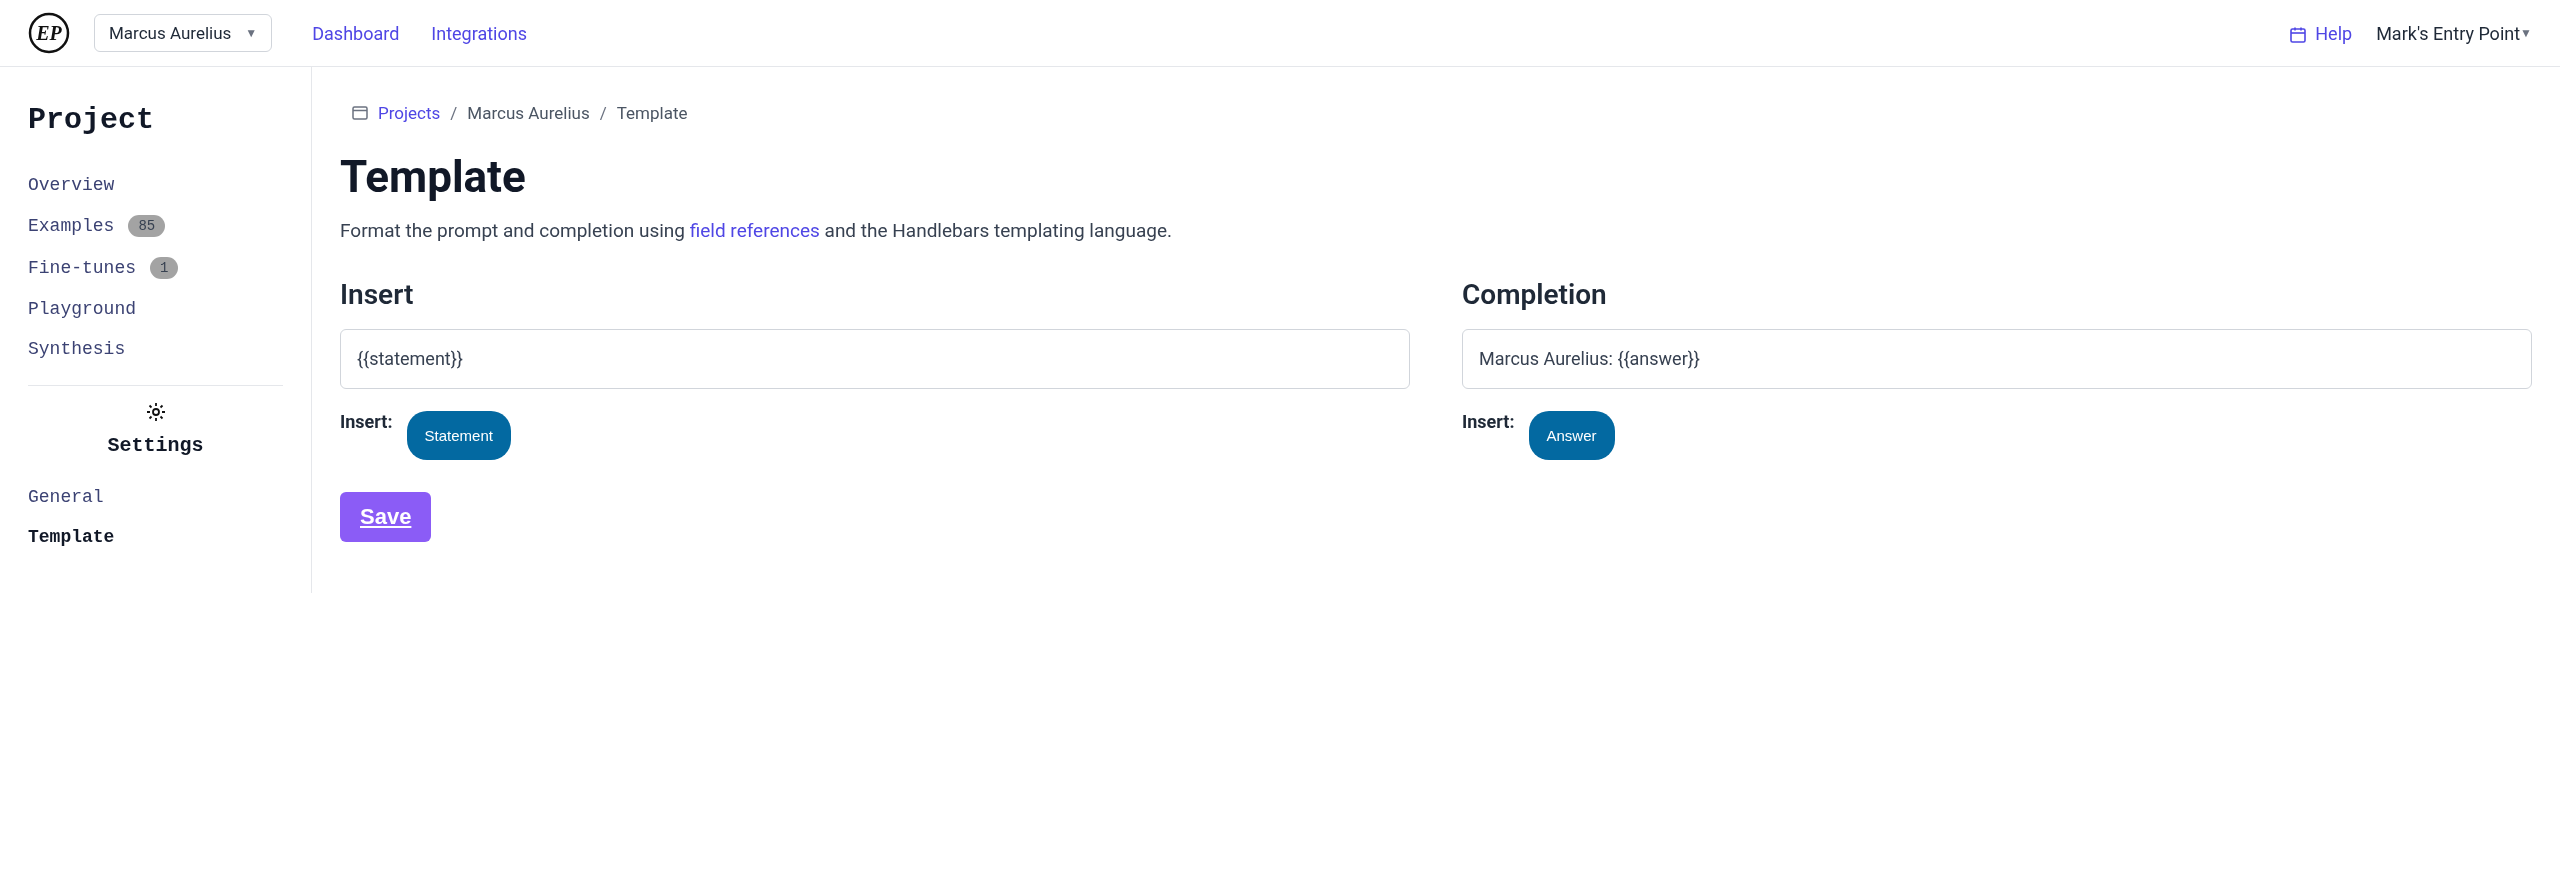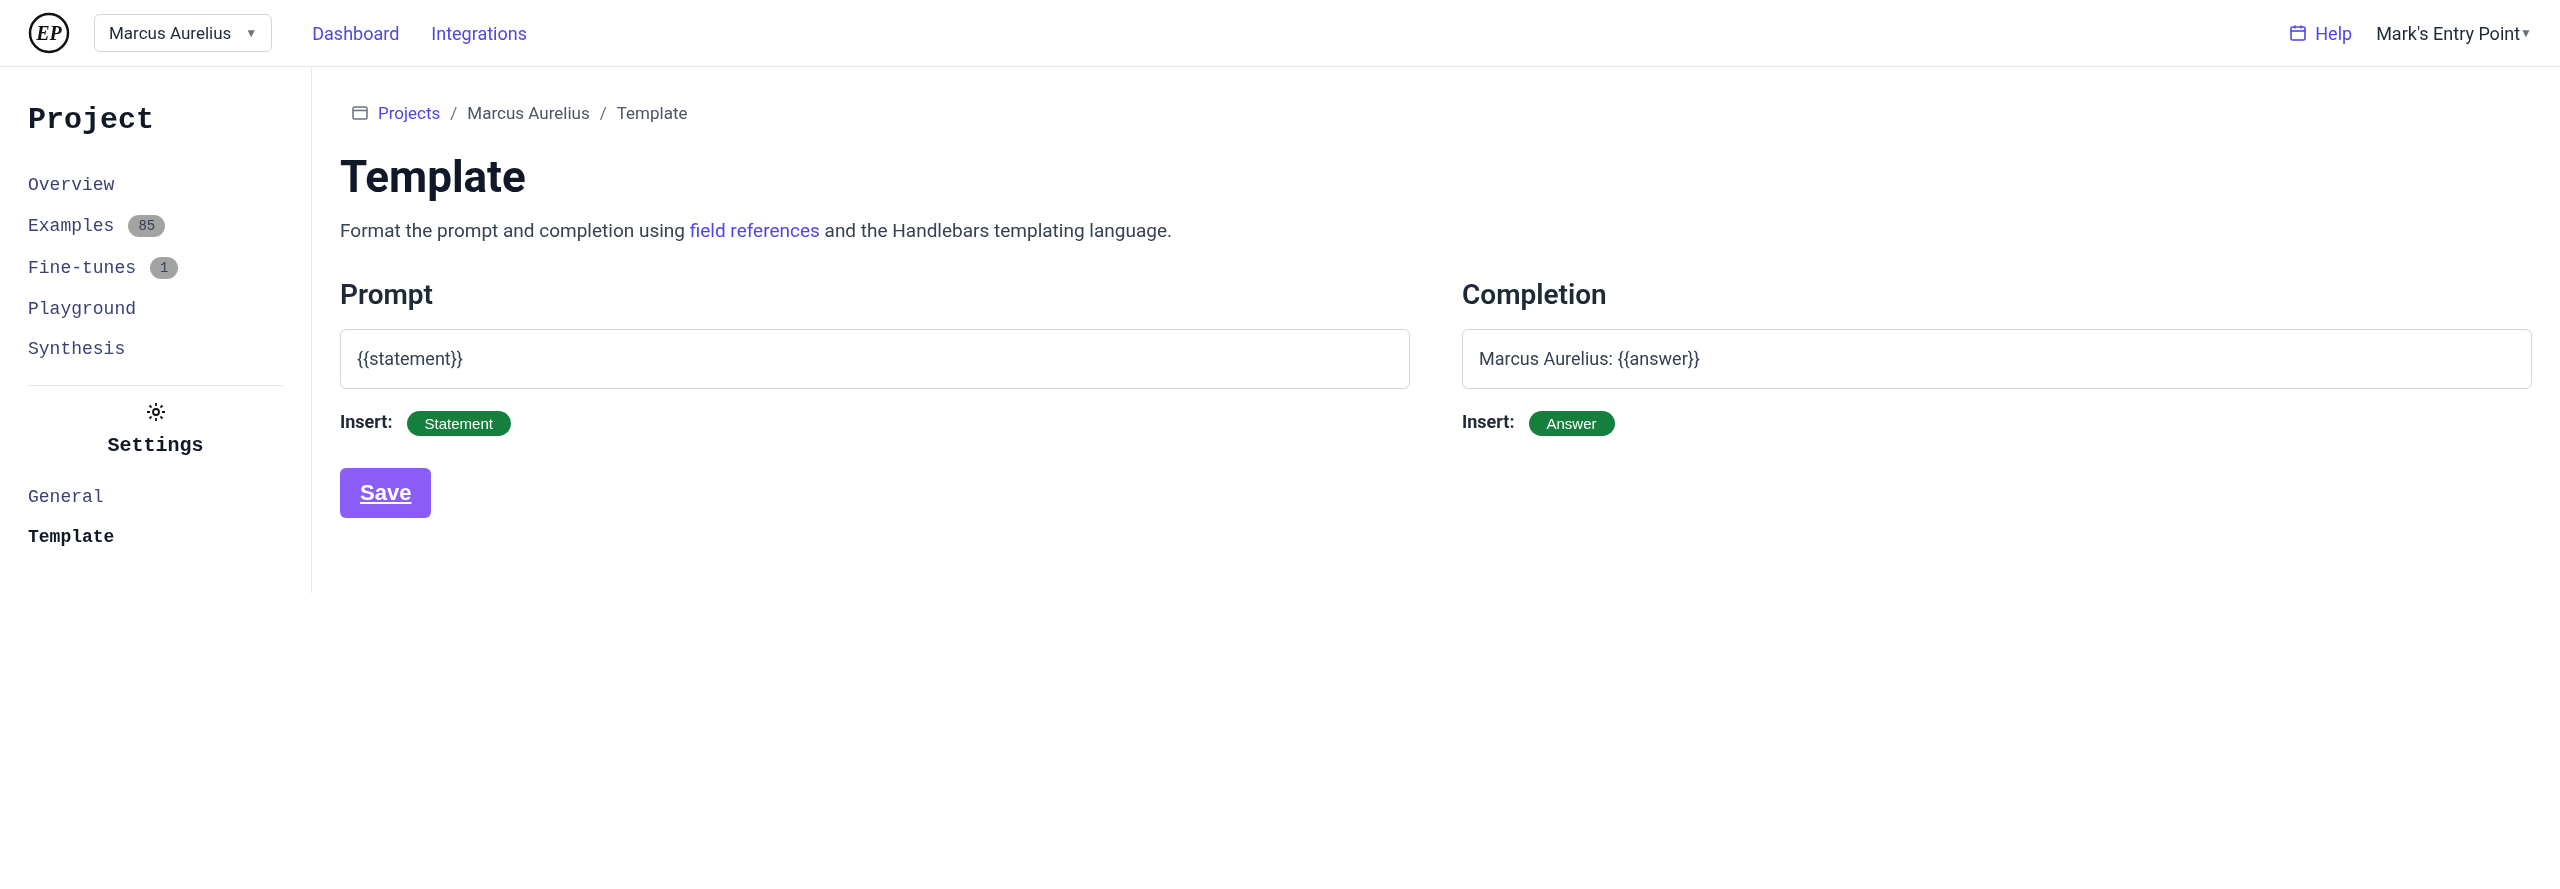--- a/index.html
+++ b/index.html
@@ -54,21 +54,21 @@
       margin-left: auto;
       display: flex;
       align-items: center;
       gap: 24px;
     }
     .help-link {
       color: #4f46e5;
       font-size: 18px;
       cursor: pointer;
       display: flex;
-      align-items: center;
+      align-items: flex-end;
       gap: 8px;
     }
     .user-dropdown {
       display: flex;
       align-items: center;
       gap: 0;
       font-size: 18px;
       color: #1f2937;
       cursor: pointer;
     }
@@ -191,24 +191,24 @@
       align-items: flex-start;
       gap: 14px;
       margin-top: 18px;
     }
     .insert-label {
       font-size: 18px;
       font-weight: 700;
       color: #1f2937;
     }
     .chip {
-      background: #15803d;
+      background: #0369a1;
       color: #fff;
       font-size: 15px;
-      padding: 4px 18px;
+      padding: 16px 18px;
       border-radius: 20px;
       border: none;
       cursor: pointer;
     }
     .save-button {
       margin-top: 32px;
       background: #8b5cf6;
       color: #fff;
       font-size: 22px;
       font-weight: 600;
@@ -315,21 +315,21 @@
       <span class="breadcrumb-current">Template</span>
     </div>
 
     <h1 class="page-title">Template</h1>
     <p class="page-description">
       <span>Format the prompt and completion using </span><span class="inline-link">field references</span><span> and the Handlebars templating language.</span>
     </p>
 
     <div class="editor-columns">
       <div class="editor-col">
-        <h3 class="section-heading">Prompt</h3>
+        <h3 class="section-heading">Insert</h3>
         <textarea class="template-input" rows="1" style="">{{statement}}</textarea>
         <div class="insert-row">
           <span class="insert-label">Insert:</span>
           <button class="chip">Statement</button>
         </div>
       </div>
 
       <div class="editor-col">
         <h3 class="section-heading">Completion</h3>
         <textarea class="template-input" rows="1" style="">Marcus Aurelius: {{answer}}</textarea>

